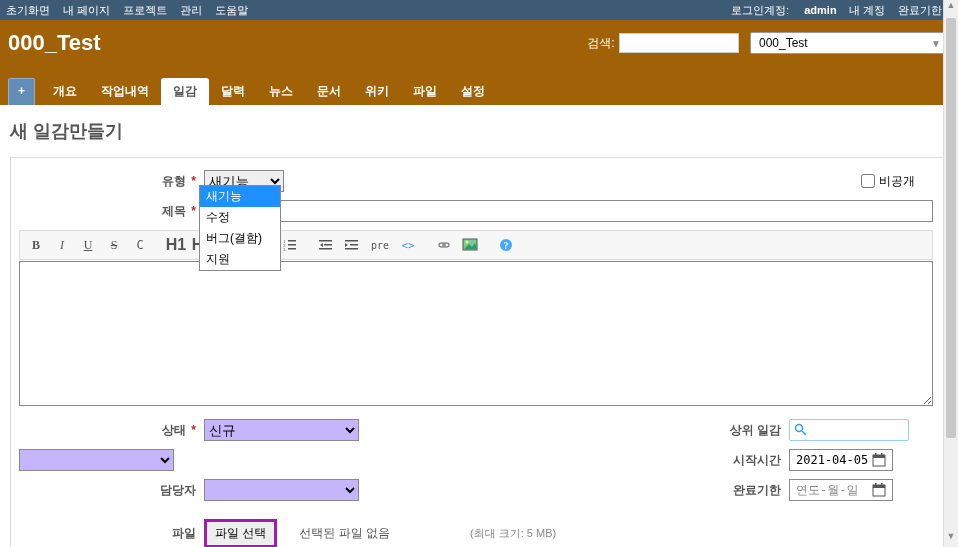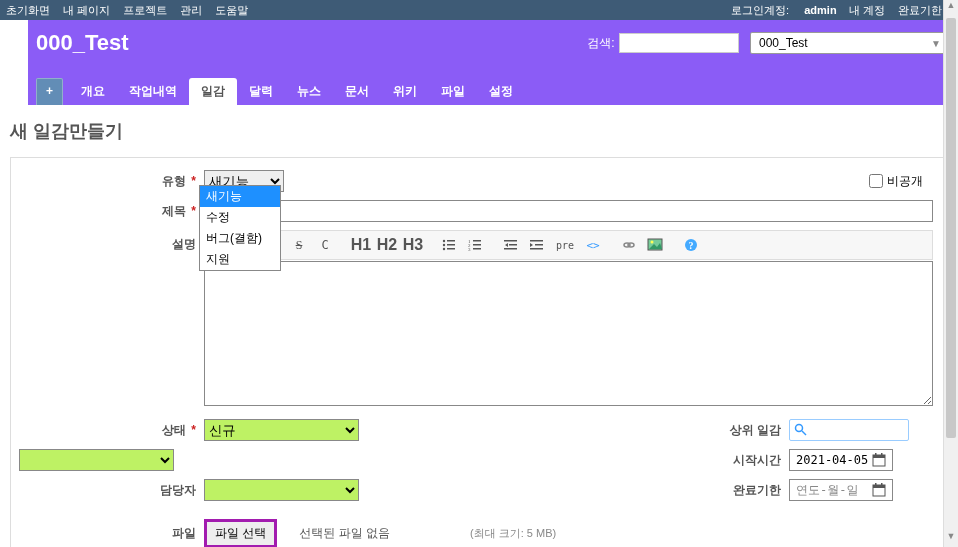--- a/index.html
+++ b/index.html
@@ -3,21 +3,21 @@
 <meta charset="utf-8">
 <style>
 * { box-sizing: border-box; margin: 0; padding: 0; }
 body { font-family: Verdana, sans-serif; font-size: 12px; background: #fff; width: 958px; height: 547px; overflow: hidden; position: relative; }
 
 .top-menu { background: #3e5b76; color: #fff; height: 20px; display: flex; justify-content: space-between; padding: 0 6px; align-items: center; font-size: 11px; }
 .top-menu .left a, .top-menu .right a { color: #fff; text-decoration: none; margin-right: 10px; }
 .top-menu .right span { margin-right: 12px; }
 .top-menu .right b { font-weight: bold; }
 
-.header { background: #8b5cf6; height: 85px; padding: 10px 8px 0 8px; position: relative; margin-left: 28px; }
+.header { background: #a16207; height: 85px; padding: 10px 8px 0 8px; position: relative; }
 .header h1 { color: #fff; font-size: 22px; font-weight: bold; font-family: "Trebuchet MS", sans-serif; }
 .header-search { position: absolute; right: 8px; top: 12px; display: flex; align-items: center; gap: 4px; }
 .header-search label { color: #fff; font-size: 12px; }
 .header-search input[type="text"] { width: 120px; height: 20px; border: 1px solid #ccc; padding: 2px 4px; }
 .proj-select { width: 200px; height: 22px; border: 1px solid #999; background: #fff; padding: 2px 8px; display: flex; justify-content: space-between; align-items: center; border-radius: 2px; }
 .proj-select .chevron { font-size: 10px; color: #888; }
 
 .tabs { position: absolute; bottom: 0; left: 8px; display: flex; gap: 0; }
 .tabs a { color: #fff; text-decoration: none; padding: 5px 12px; font-size: 12px; font-weight: bold; }
 .tabs a.active { background: #fff; color: #555; border-radius: 3px 3px 0 0; }
@@ -25,24 +25,24 @@
 
 .content { padding: 14px 10px; }
 .content h2 { font-size: 18px; color: #555; font-weight: bold; font-family: "Trebuchet MS", sans-serif; margin-bottom: 14px; }
 
 .form-box { border: 1px solid #ddd; padding: 12px 8px 8px 8px; background: #fff; }
 
 .form-row { display: flex; margin-bottom: 8px; align-items: center; }
 .form-row label { width: 185px; text-align: right; padding-right: 8px; color: #555; font-weight: bold; font-size: 12px; }
 .form-row .req { color: #c22; margin-left: 2px; }
 .form-row select.small { width: 80px; height: 22px; border: 1px solid #888; }
-.form-row select.med { width: 155px; height: 22px; border: 1px solid #888; background: #bef264; }
+.form-row select.med { width: 155px; height: 22px; border: 1px solid #888; background: #c4b5fd; }
 .form-row input[type="text"].full { flex: 1; height: 22px; border: 1px solid #888; padding: 2px 4px; margin-right: 6px; }
 
-.private { position: absolute; right: 16px; display: flex; align-items: center; gap: 4px; }
+.private { position: absolute; right: 24px; display: flex; align-items: center; gap: 4px; }
 .private input { width: 14px; height: 14px; }
 
 .desc-row { display: flex; align-items: flex-start; }
 .desc-row label { width: 185px; text-align: right; padding-right: 8px; color: #555; font-weight: bold; padding-top: 6px; }
 .desc-editor { flex: 1; margin-right: 6px; }
 
 .toolbar { border: 1px solid #ddd; background: #f7f7f7; padding: 3px 4px; display: flex; gap: 2px; align-items: center; margin-bottom: 1px; }
 .tb-btn { width: 24px; height: 22px; border: 1px solid transparent; display: inline-flex; align-items: center; justify-content: center; font-size: 12px; color: #555; cursor: pointer; font-family: Georgia, serif; }
 .tb-sep { width: 8px; }
 .tb-btn.h { font-size: 16px; font-weight: bold; font-family: Verdana,sans-serif; }
@@ -138,21 +138,20 @@
         <span>비공개</span>
       </div>
     </div>
 
     <div class="form-row">
       <label><span>제목</span> <span class="req">*</span></label>
       <input type="text" class="full" value="" style="">
     </div>
 
     <div class="desc-row">
-      <label>설명</label>
       <div class="desc-editor">
         <div class="toolbar">
           <span class="tb-btn">
               <b>B</b>
             </span>
           <span class="tb-btn">
               <i>I</i>
             </span>
           <span class="tb-btn">
               <u>U</u>

